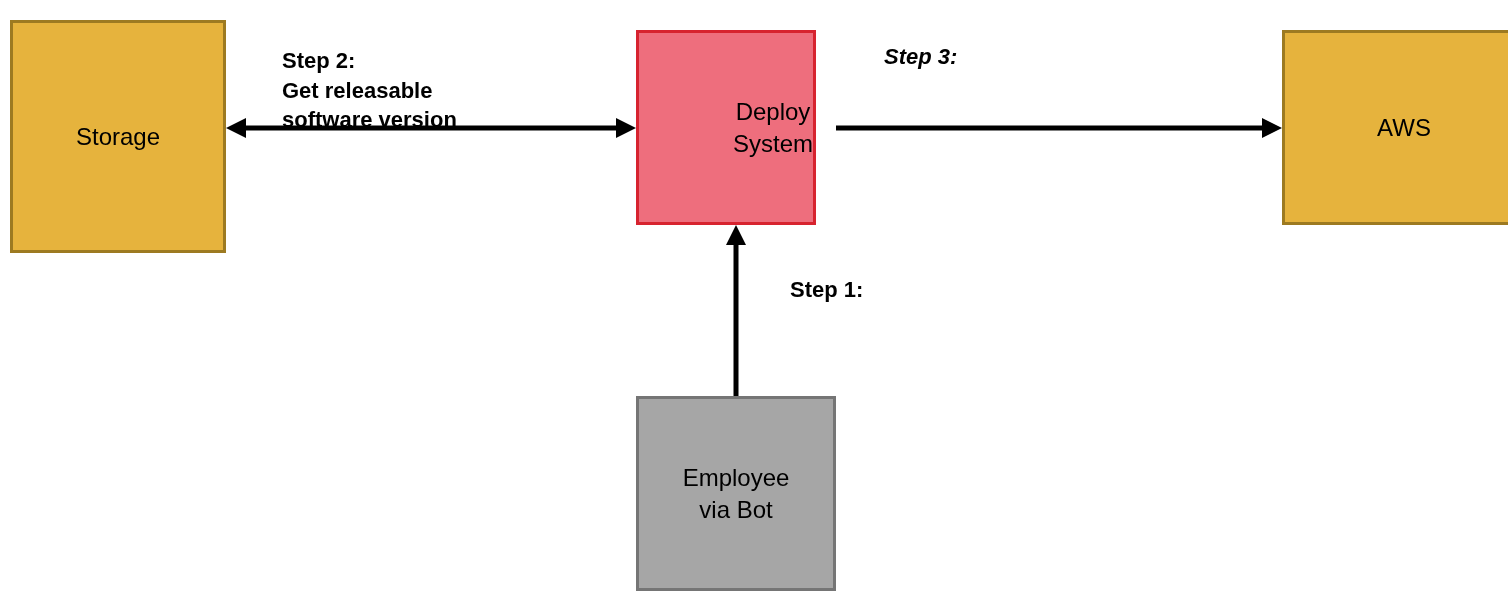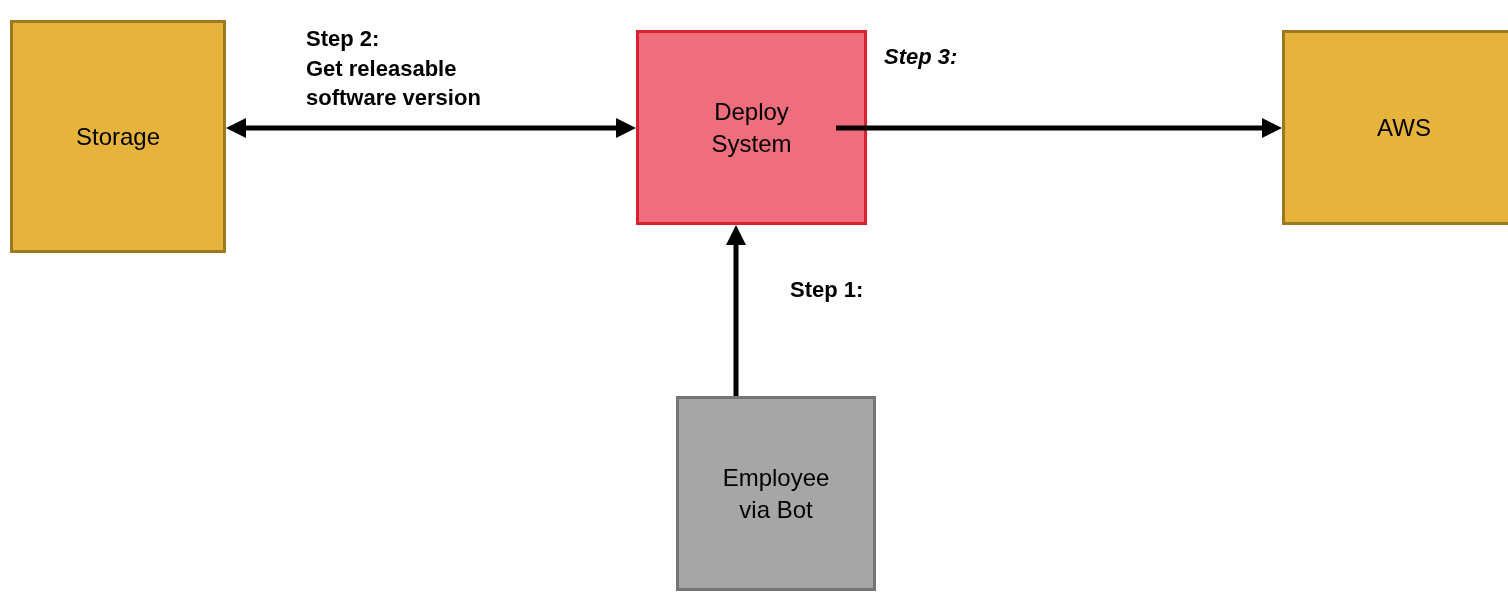--- a/index.html
+++ b/index.html
@@ -23,50 +23,50 @@
       left: 10px;
       top: 20px;
       width: 216px;
       height: 233px;
       background: #e6b33d;
       border: 3px solid #9d7a21;
     }
     .box-deploy {
       left: 636px;
       top: 30px;
-      width: 231px;
+      width: 180px;
       height: 195px;
       background: #ee6e7d;
       border: 3px solid #d7232f;
+      justify-content: flex-end;
     }
     .box-aws {
       left: 1282px;
       top: 30px;
       width: 244px;
       height: 195px;
       background: #e6b33d;
       border: 3px solid #9d7a21;
     }
     .box-employee {
       left: 636px;
       top: 396px;
       width: 200px;
       height: 195px;
       background: #a6a6a6;
       border: 3px solid #757575;
-      margin-left: 40px;
     }
     .label {
       position: absolute;
       font-size: 22px;
       font-weight: 700;
       line-height: 1.35;
       color: #000;
     }
-    .label-step2 { left: 282px; top: 24px; margin-left: 24px; }
+    .label-step2 { left: 282px; top: 46px; }
     .label-step3 { left: 884px; top: 42px; font-style: italic; }
     .label-step1 { left: 790px; top: 275px; }
     svg.connector {
       position: absolute;
       overflow: visible;
     }
   </style>
 </head>
 <body>
 

